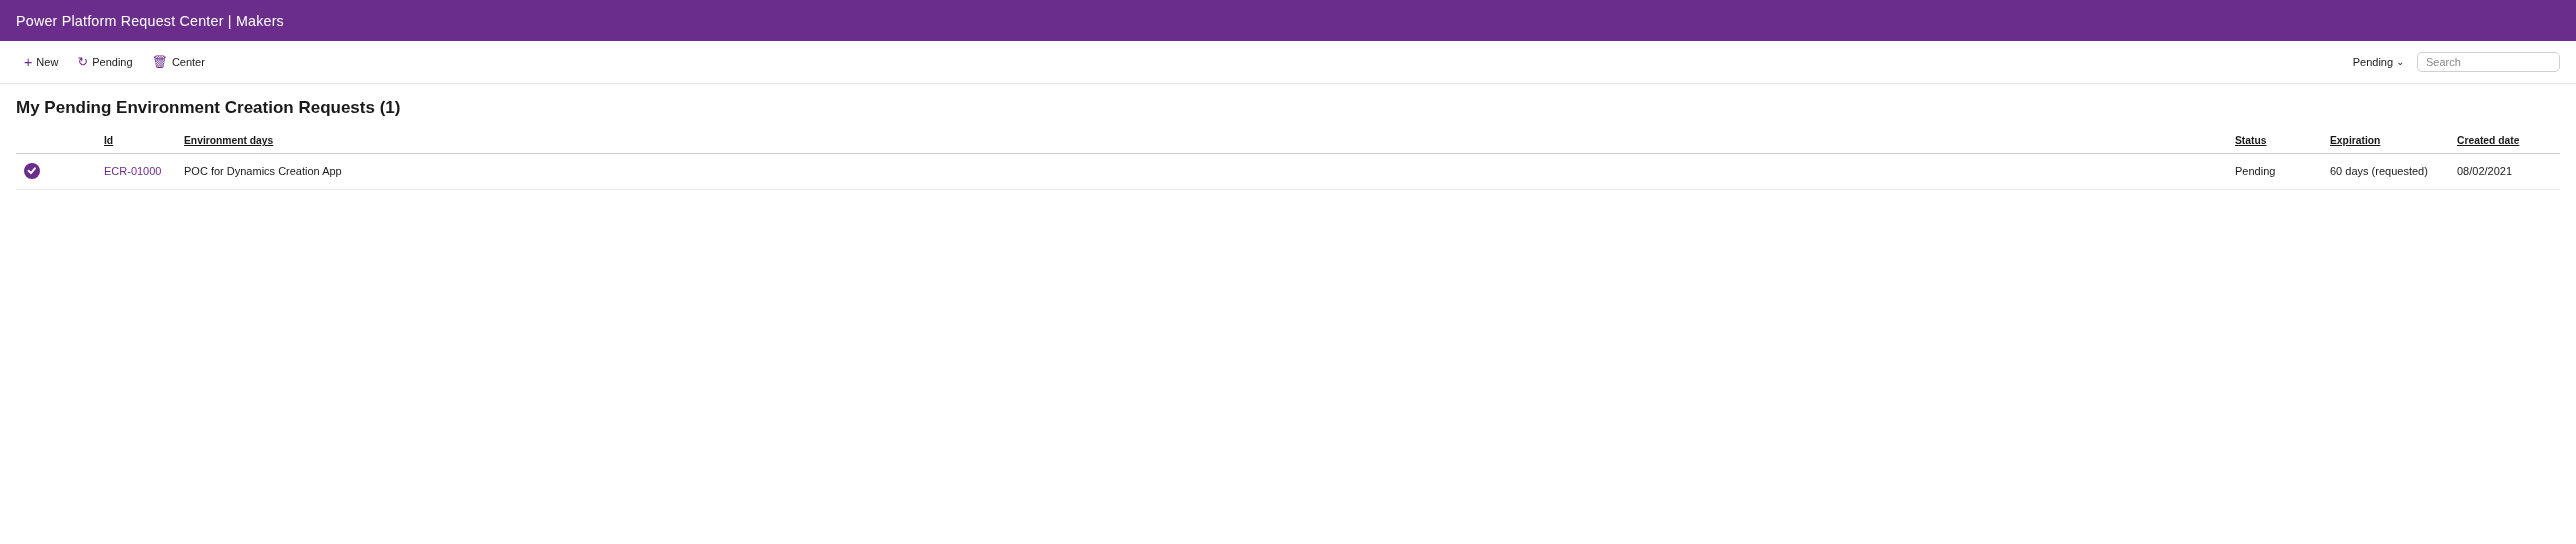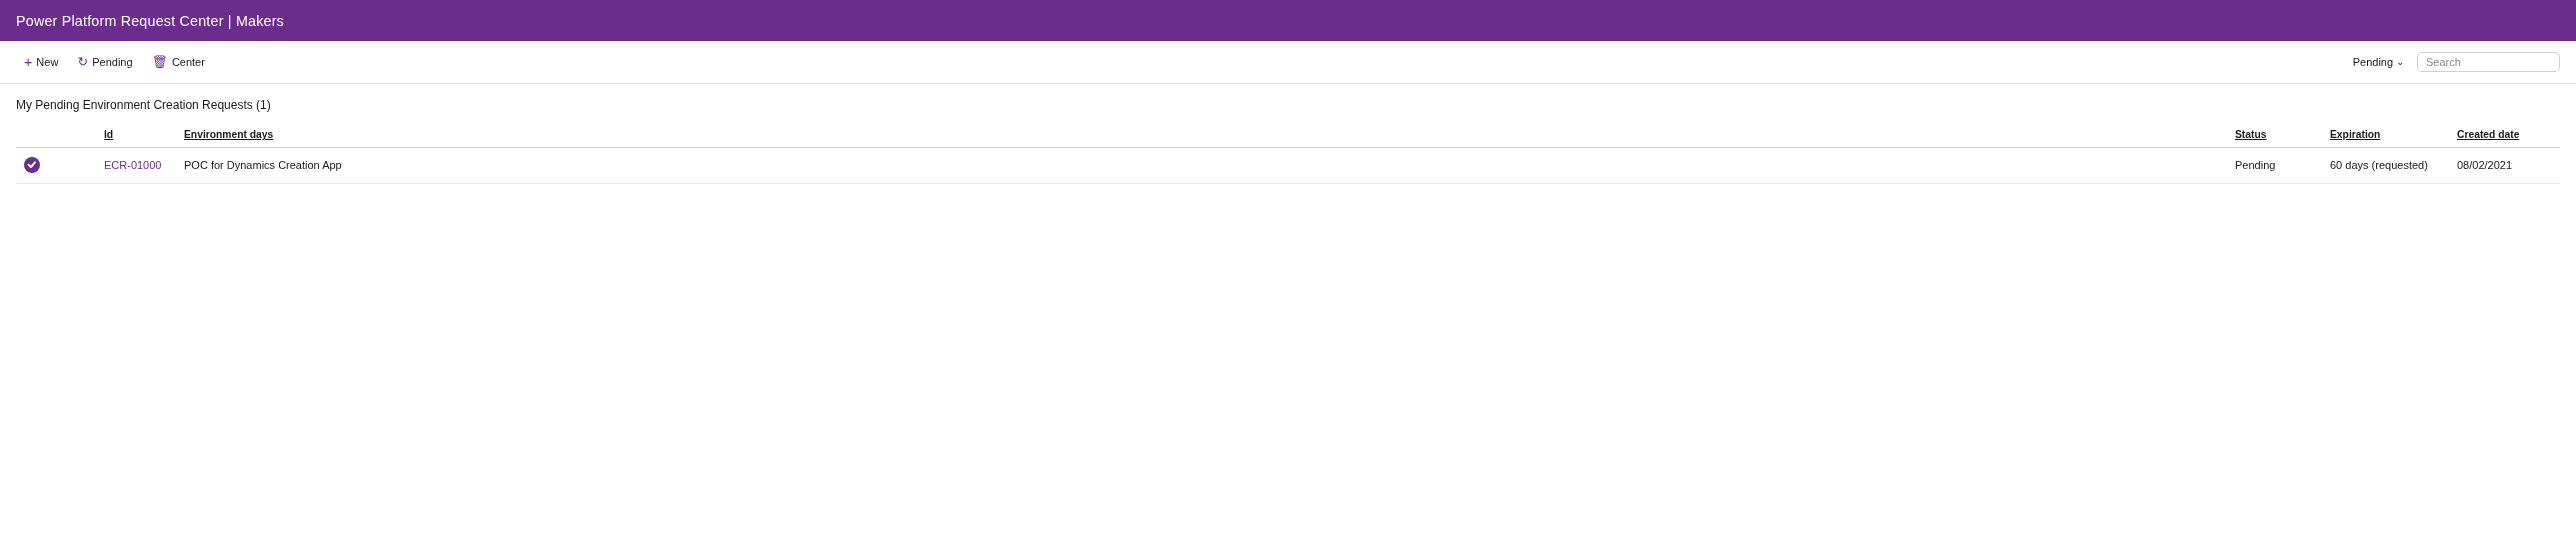--- a/index.html
+++ b/index.html
@@ -117,22 +117,22 @@
       background: transparent;
       width: 111px;
     }
 
     .search-box input::placeholder {
       color: #888;
     }
 
     .section-title {
       padding: 14.3px 16px 11px 16px;
-      font-size: 12px;
-      font-weight: 400;
+      font-size: 17px;
+      font-weight: 700;
       color: #1a1a1a;
     }
 
     .table-container {
       padding: 0 16px;
     }
 
     .data-table {
       width: 100%;
       border-collapse: collapse;

